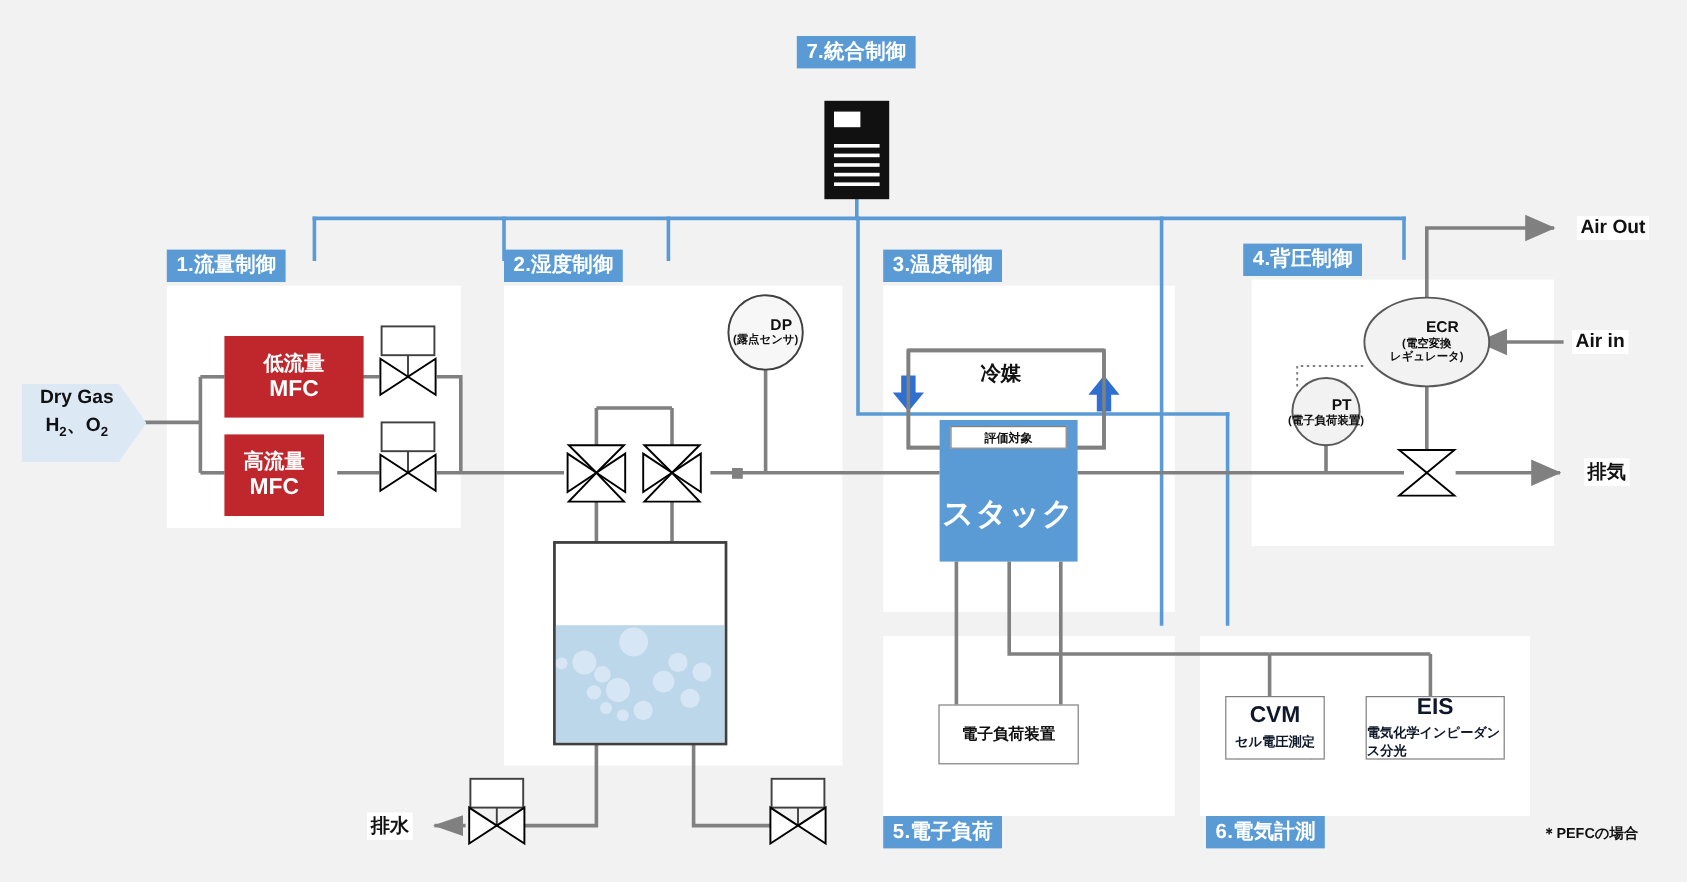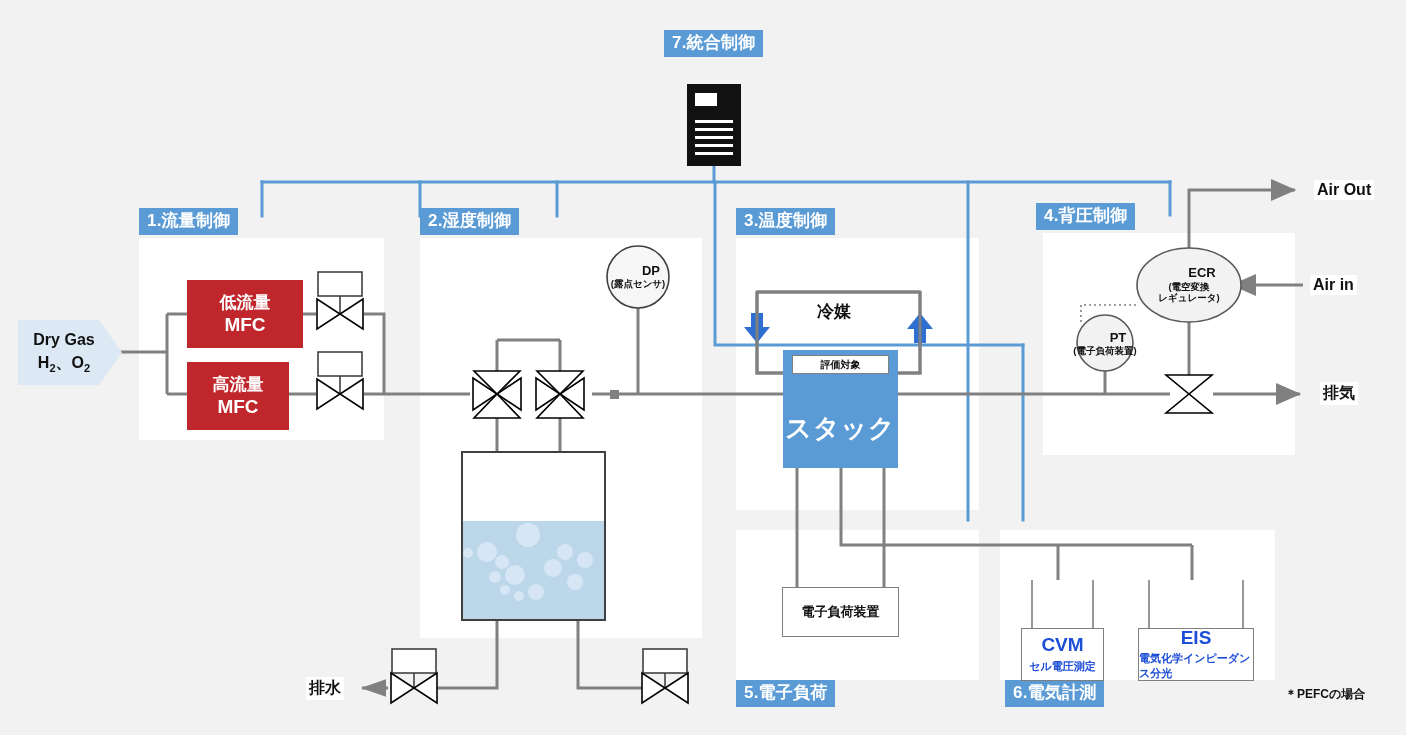--- a/index.html
+++ b/index.html
@@ -34,21 +34,21 @@
     letter-spacing:1px;
   }
   .eval-tag{
     background:#ffffff;border:1px solid #808080;display:flex;align-items:center;
     justify-content:center;font-size:10px;font-weight:bold;color:#111;
   }
 
   
   .inst-box{
     background:#ffffff;border:1px solid #7f7f7f;display:flex;flex-direction:column;
-    align-items:center;justify-content:center;color:#1d4ed8;margin-top:48px;
+    align-items:center;justify-content:center;color:#0f172a;
   }
   .inst-box .t1{font-size:19px;font-weight:bold;line-height:1.1;}
   .inst-box .t2{font-size:11px;font-weight:bold;margin-top:3px;}
   .load-box{
     background:#ffffff;border:1px solid #7f7f7f;display:flex;align-items:center;
     justify-content:center;font-size:13px;font-weight:bold;color:#111;
   }
 
   
   .sensor-label{
@@ -61,21 +61,21 @@
   
   .io-label{
     background:#ffffff;font-weight:bold;font-size:16px;color:#111;
     padding:1px 3px;white-space:nowrap;
   }
   .coolant-label{
     background:#ffffff;font-weight:bold;font-size:17px;color:#111;
     padding:1px 6px;white-space:nowrap;
   }
   .drygas-label{
-    display:flex;flex-direction:column;align-items:center;justify-content:center;
+    display:flex;flex-direction:column;align-items:center;
     font-weight:bold;font-size:16px;color:#111;line-height:1.45;
   }
   .drygas-label sub{font-size:11px;}
   .footnote{font-size:12px;font-weight:bold;color:#111;white-space:nowrap;}
   .srv-screen{position:absolute;background:#ffffff;}
   .srv-line{position:absolute;background:#ffffff;}
 </style>
 </head>
 <body>
 
@@ -282,21 +282,21 @@
               clip-path:polygon(0 0, 78% 0, 100% 50%, 78% 100%, 0 100%);"></div>
   <div class="abs drygas-label" style="left:18px;top:320px;width:92px;height:65px;">
     <span>Dry Gas</span>
     <span>H<sub>2</sub>、O<sub>2</sub></span>
   </div>
 
   <div class="abs mfc" style="left:187px;top:280px;width:116px;height:68px;">
     <span class="l1">低流量</span>
     <span class="l2">MFC</span>
   </div>
-  <div class="abs mfc" style="left:187px;top:362px;width:102px;height:68px;">
+  <div class="abs mfc" style="left:187px;top:362px;width:83px;height:68px;">
     <span class="l1">高流量</span>
     <span class="l2">MFC</span>
   </div>
 
   <div class="sensor-label" style="left:607px;top:246px;width:62px;height:62px;">
     <span class="n">DP</span>
     <span class="d">(露点センサ)</span>
   </div>
 
   <div class="abs io-label" style="left:306px;top:677px;">排水</div>

